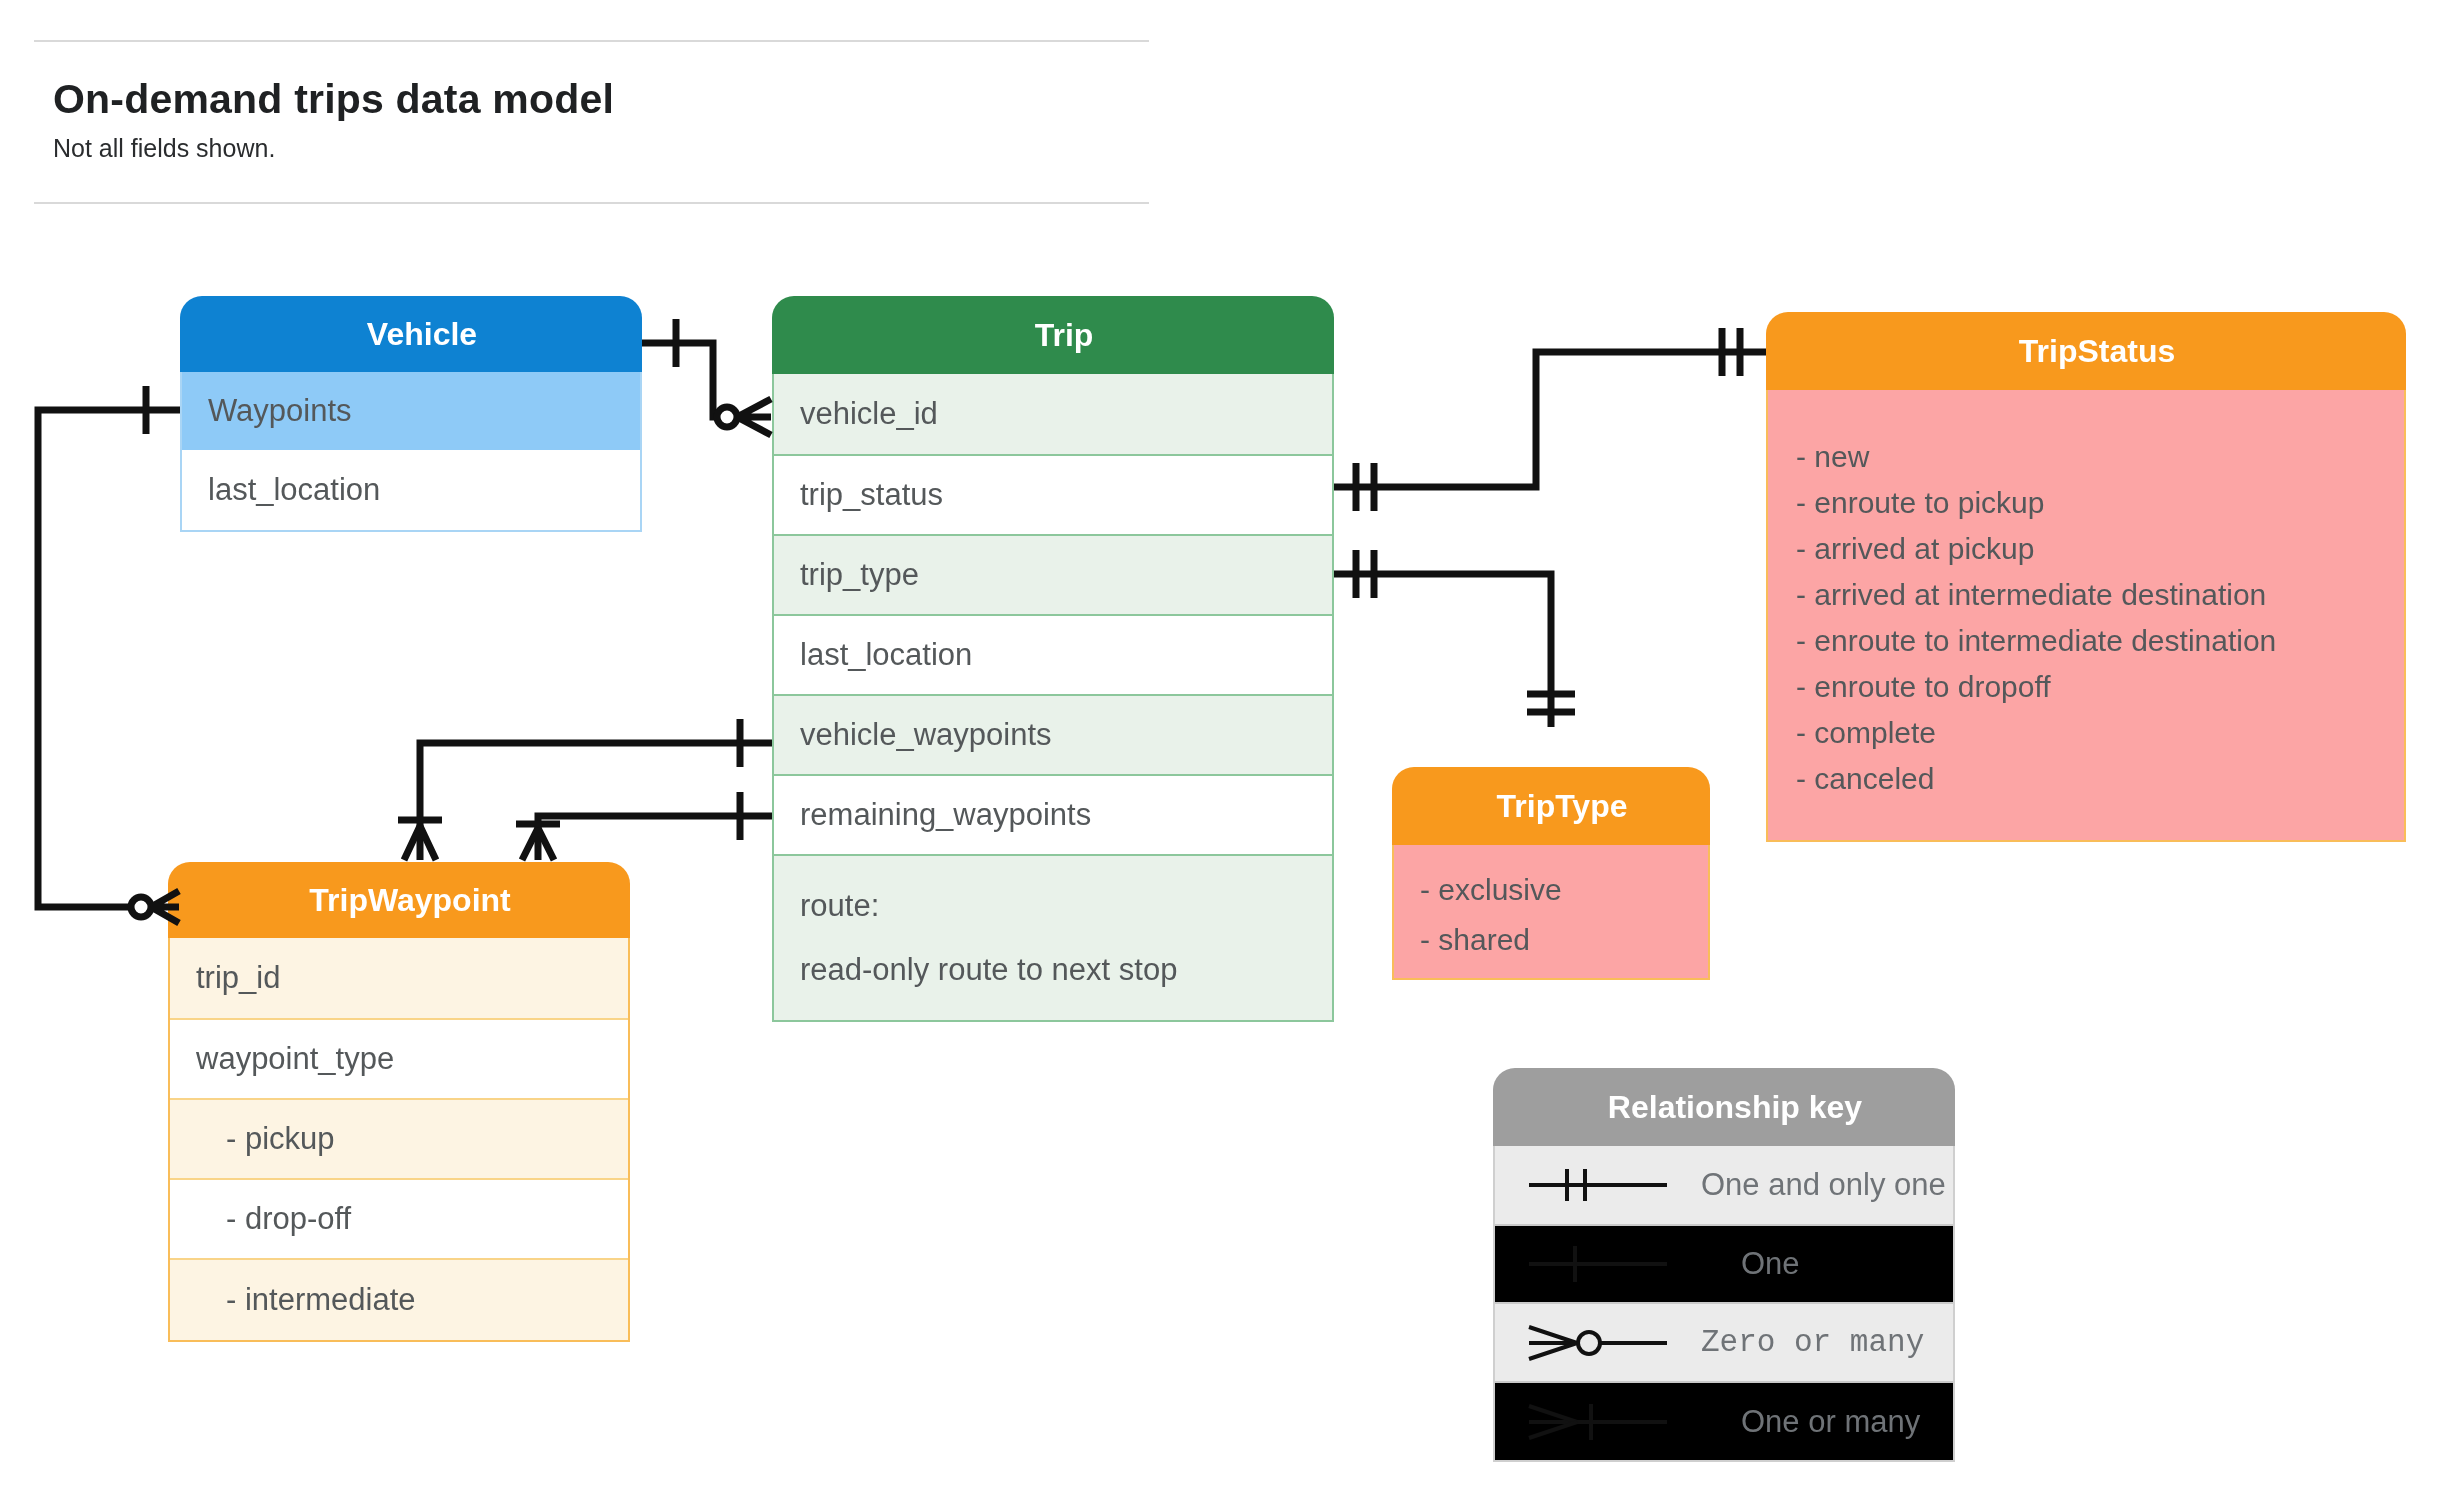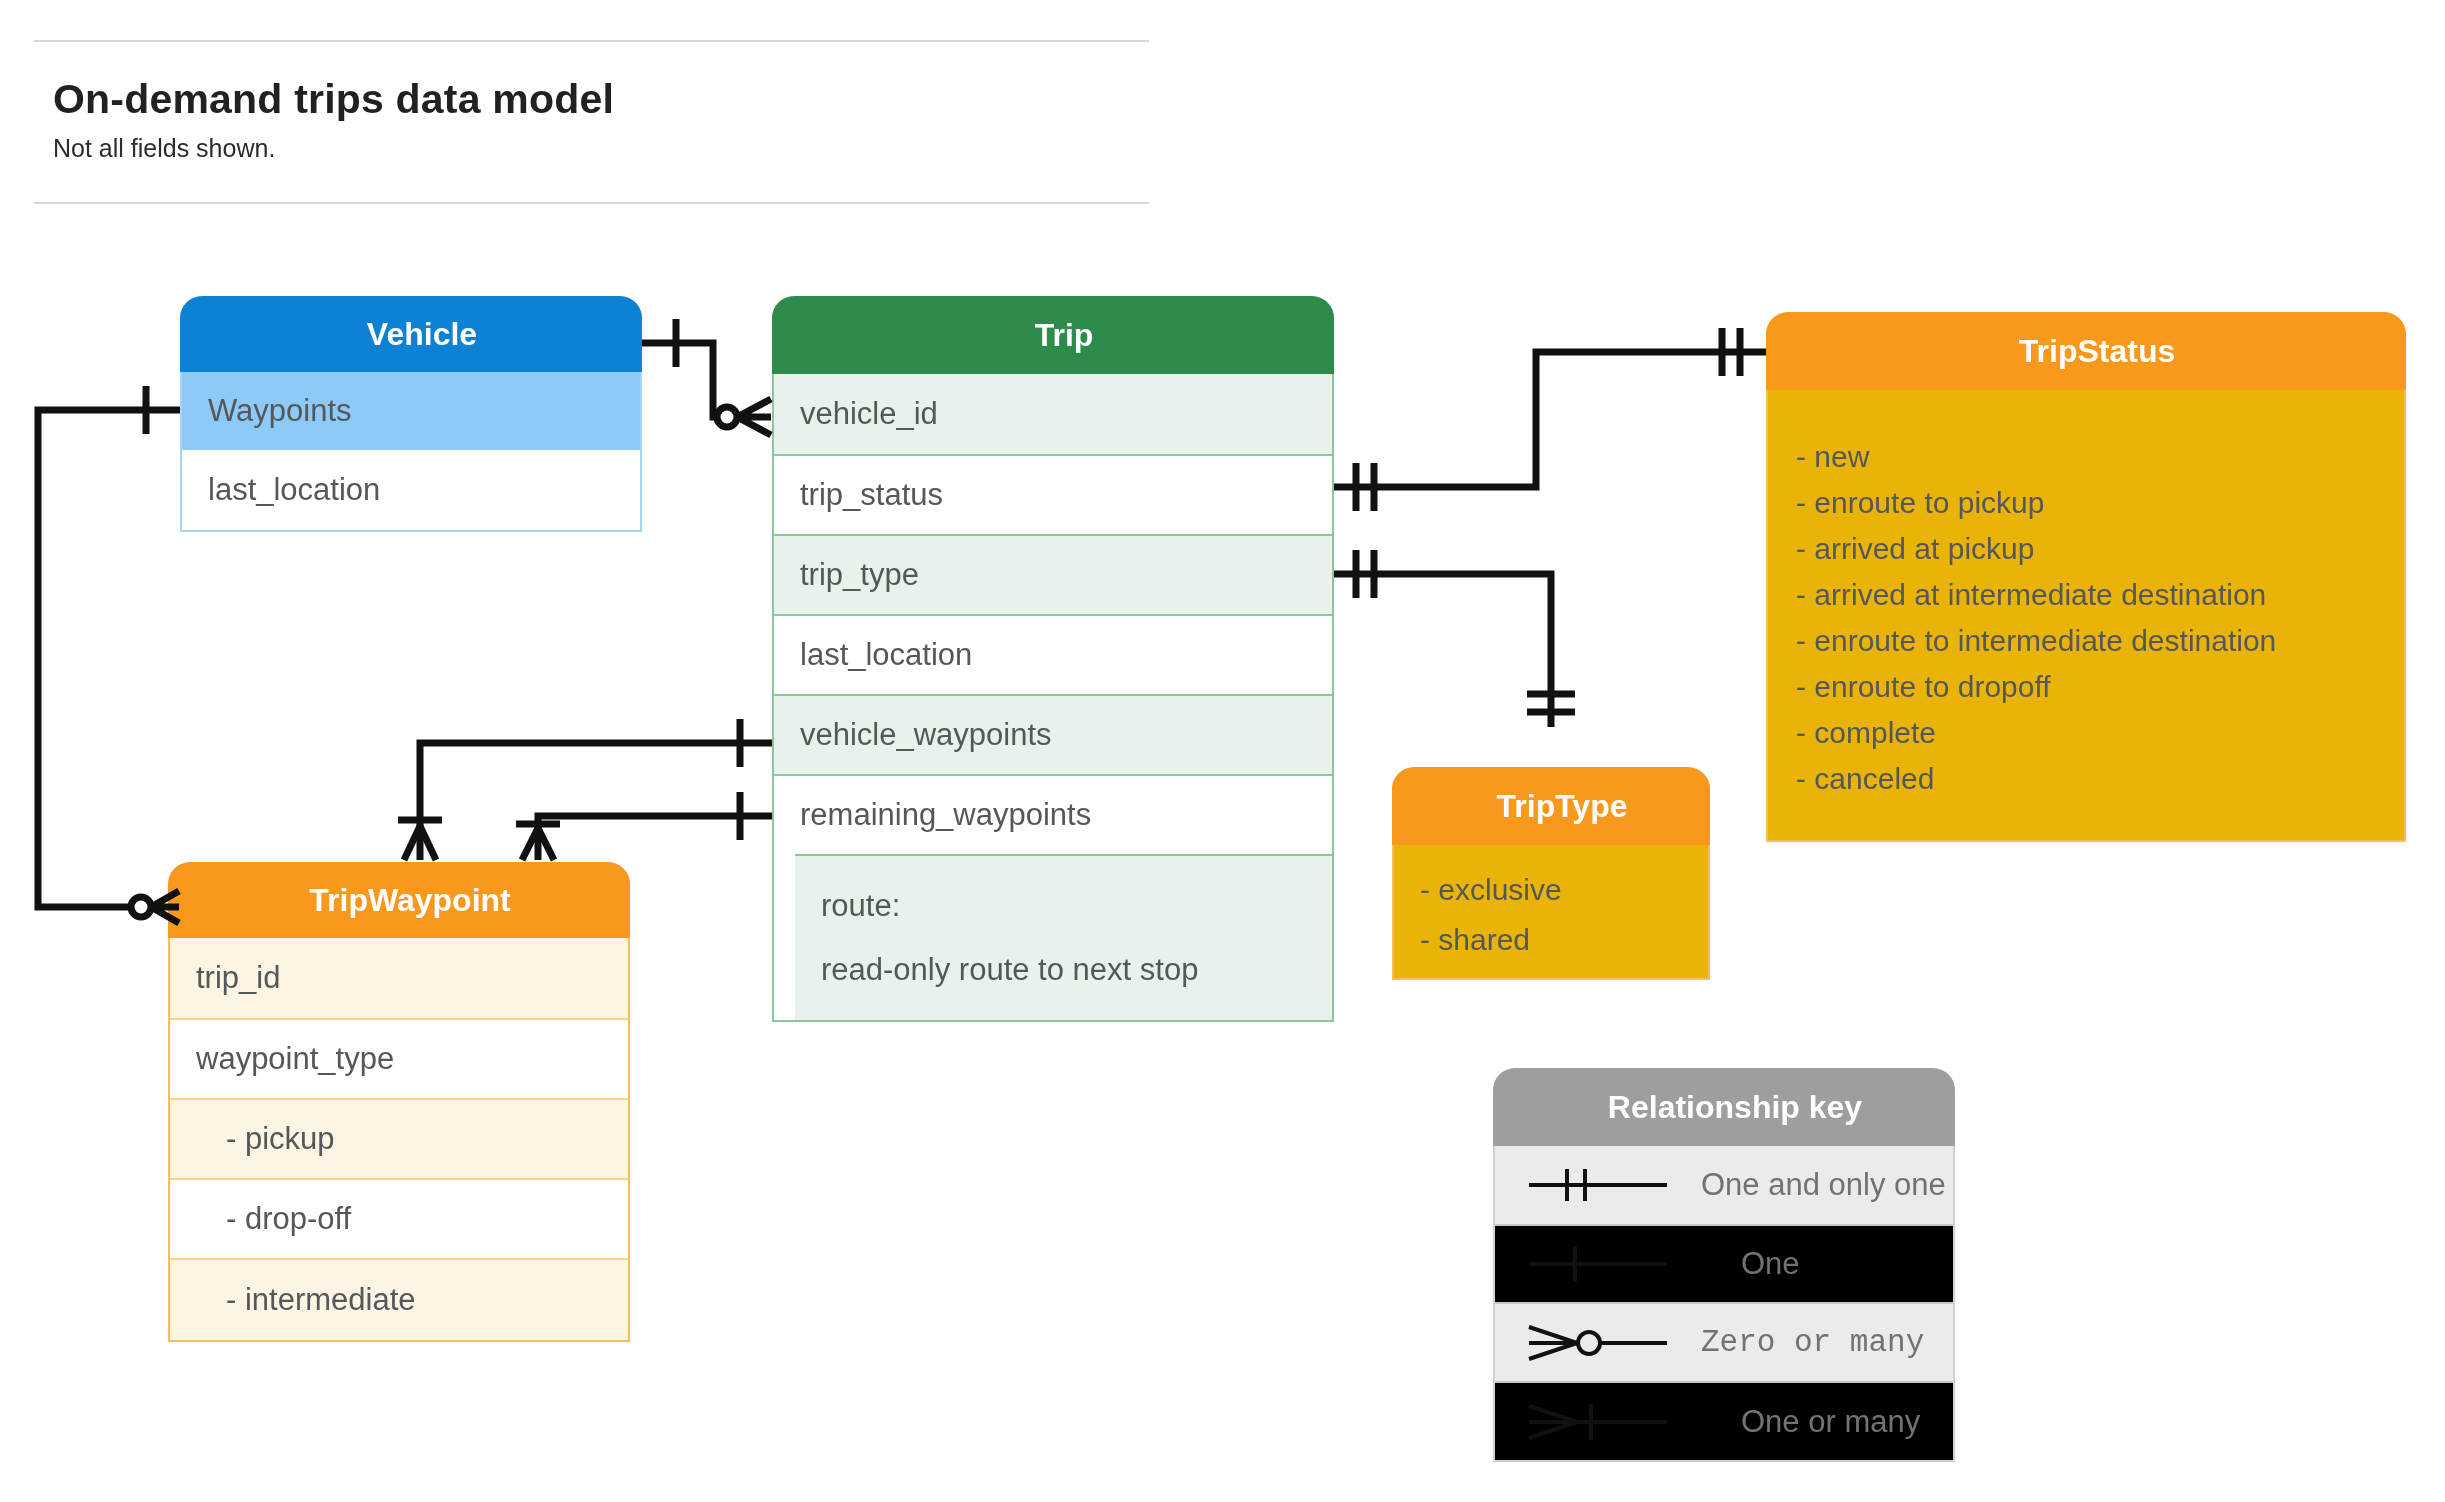--- a/index.html
+++ b/index.html
@@ -29,21 +29,21 @@
   .row-blue{background:#8ecaf7;}
   
   .trip-header{background:#2f8b4c;}
   .trip-body{border:2px solid #8cc79c;border-top:none;}
   .trip-body .row{border-top:2px solid #8cc79c;}
   .trip-body .row:first-child{border-top:none;}
   .row-green{background:#e9f2ea;}
   .row-white{background:#ffffff;}
   
   .orange-header{background:#f8991d;}
-  .orange-body{border:2px solid #f9bd59;border-top:none;background:#eab308;}
+  .orange-body{border:2px solid #f9bd59;border-top:none;background:#fca5a5;}
   .orange-body .row{border-top:2px solid #f9d488;}
   .orange-body .row:first-child{border-top:none;}
   .row-cream{background:#fdf4e3;}
   .list-body{box-sizing:border-box;font-size:30px;color:#54585a;}
   .list-body div{white-space:nowrap;}
   
   .legend-header{background:#9e9e9e;}
   .legend-body{border:2px solid #cfcfcf;border-top:none;}
   .legend-row{
     box-sizing:border-box;display:flex;align-items:center;gap:0;
@@ -79,21 +79,21 @@
 
 <div class="entity" style="left:772px;top:296px;width:562px;">
   <div class="entity-header trip-header" style="height:78px;">Trip</div>
   <div class="entity-body trip-body">
     <div class="row row-green" style="height:80px;">vehicle_id</div>
     <div class="row row-white" style="height:80px;">trip_status</div>
     <div class="row row-green" style="height:80px;">trip_type</div>
     <div class="row row-white" style="height:80px;">last_location</div>
     <div class="row row-green" style="height:80px;">vehicle_waypoints</div>
     <div class="row row-white" style="height:80px;">remaining_waypoints</div>
-    <div class="route-row" style="height:166px;margin-left:21px;">
+    <div class="route-row" style="height:166px;">
       <div>route:</div>
       <div>read-only route to next stop</div>
     </div>
   </div>
 </div>
 
 <div class="entity" style="left:1766px;top:312px;width:640px;">
   <div class="entity-header orange-header" style="height:78px;">TripStatus</div>
   <div class="entity-body orange-body list-body" style="height:452px;padding:44px 24px 0 28px;line-height:46px;">
     <div>- new</div>

